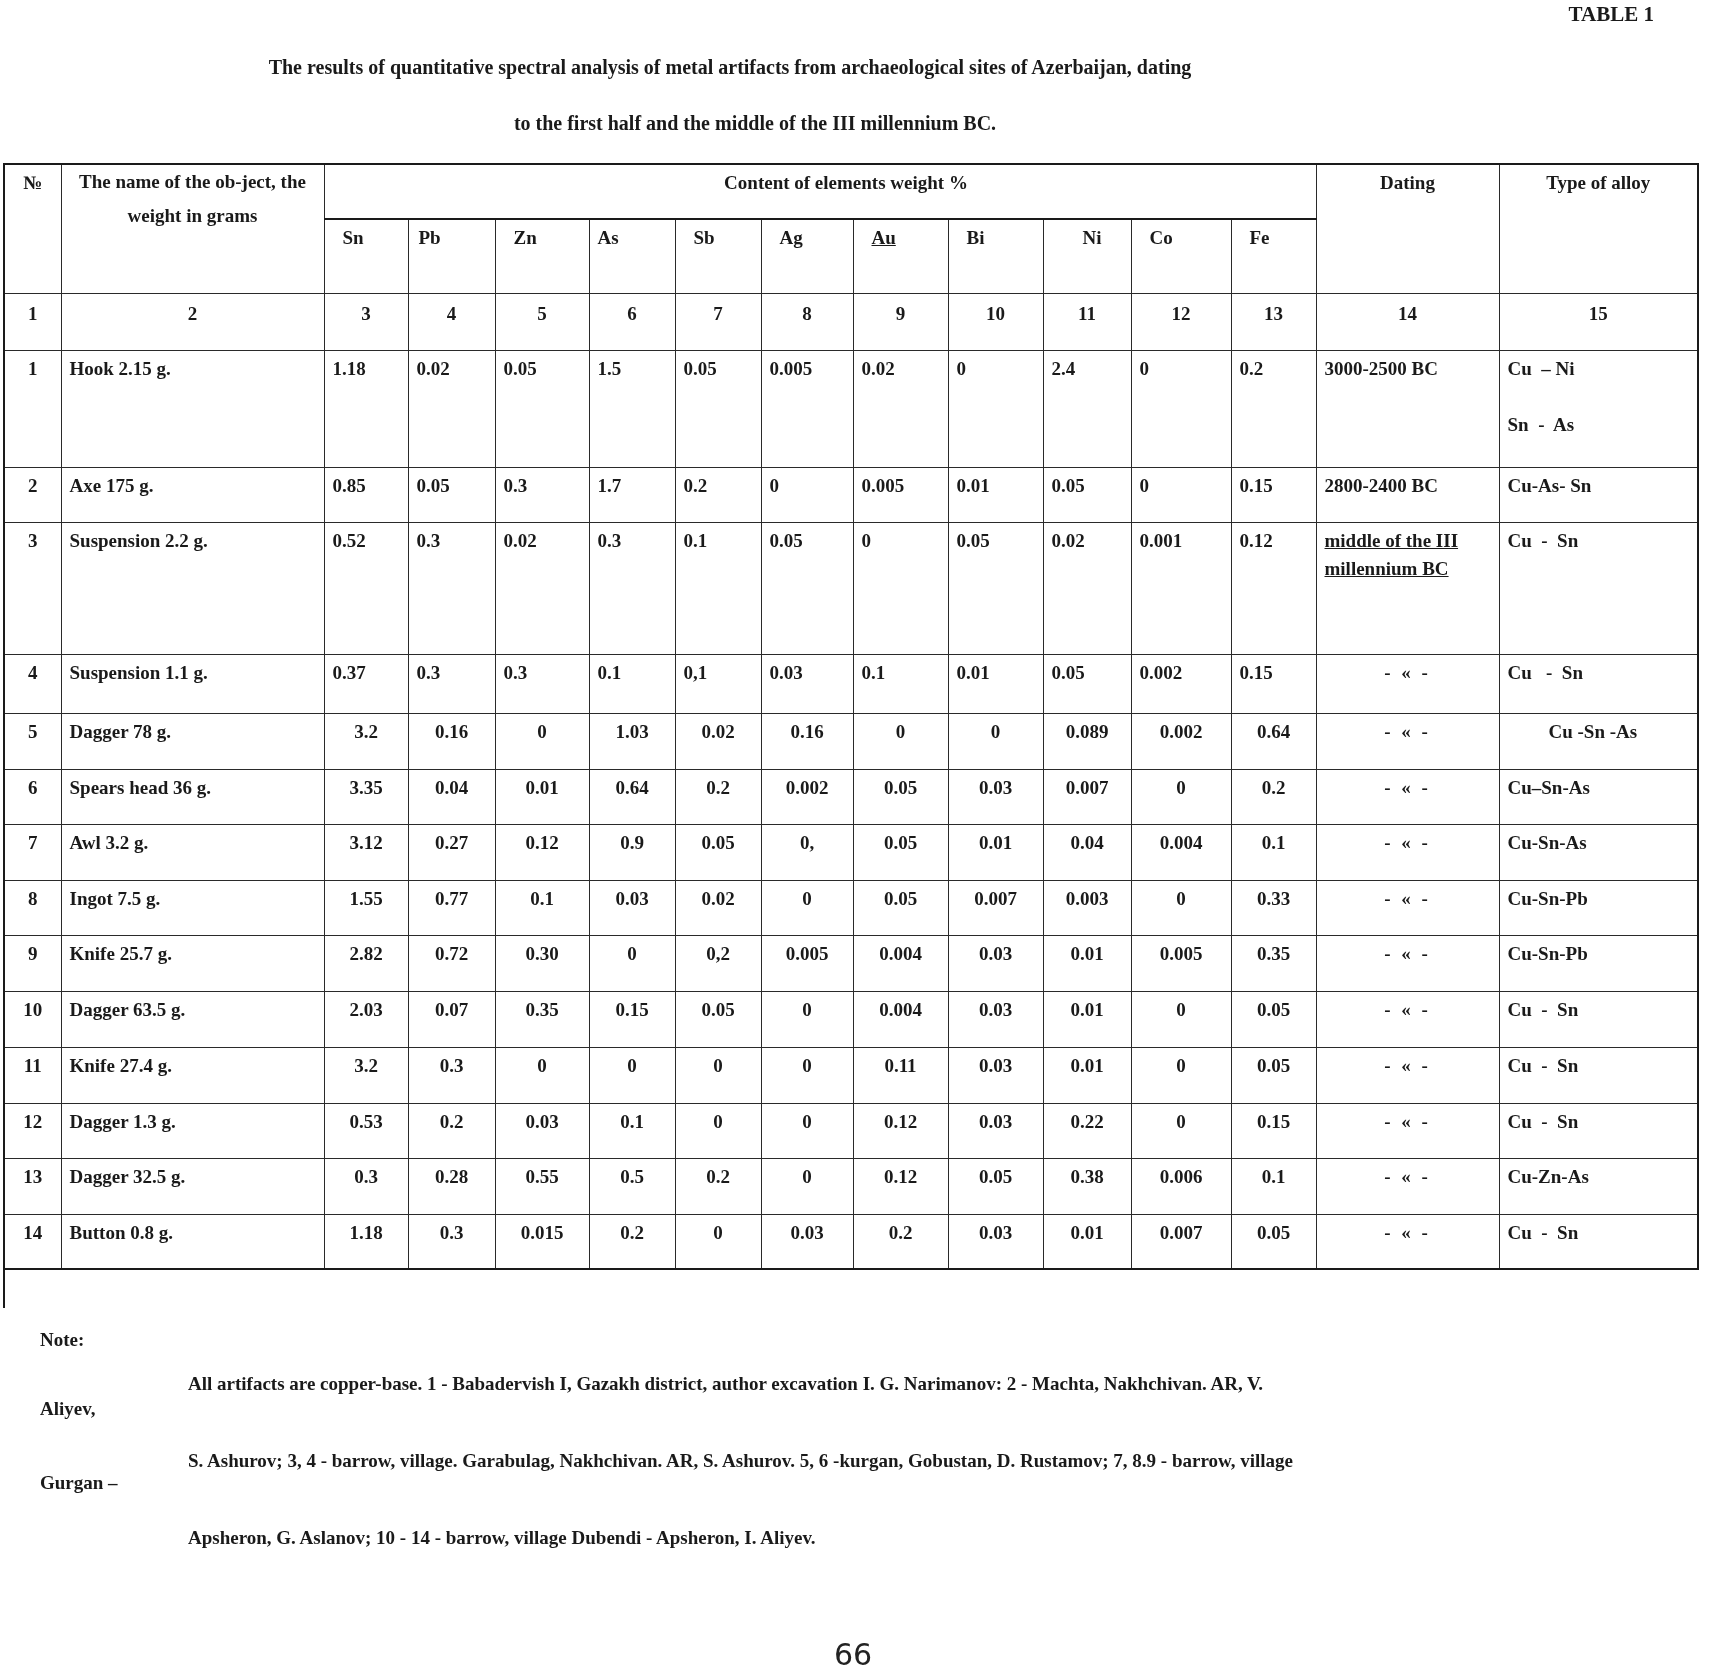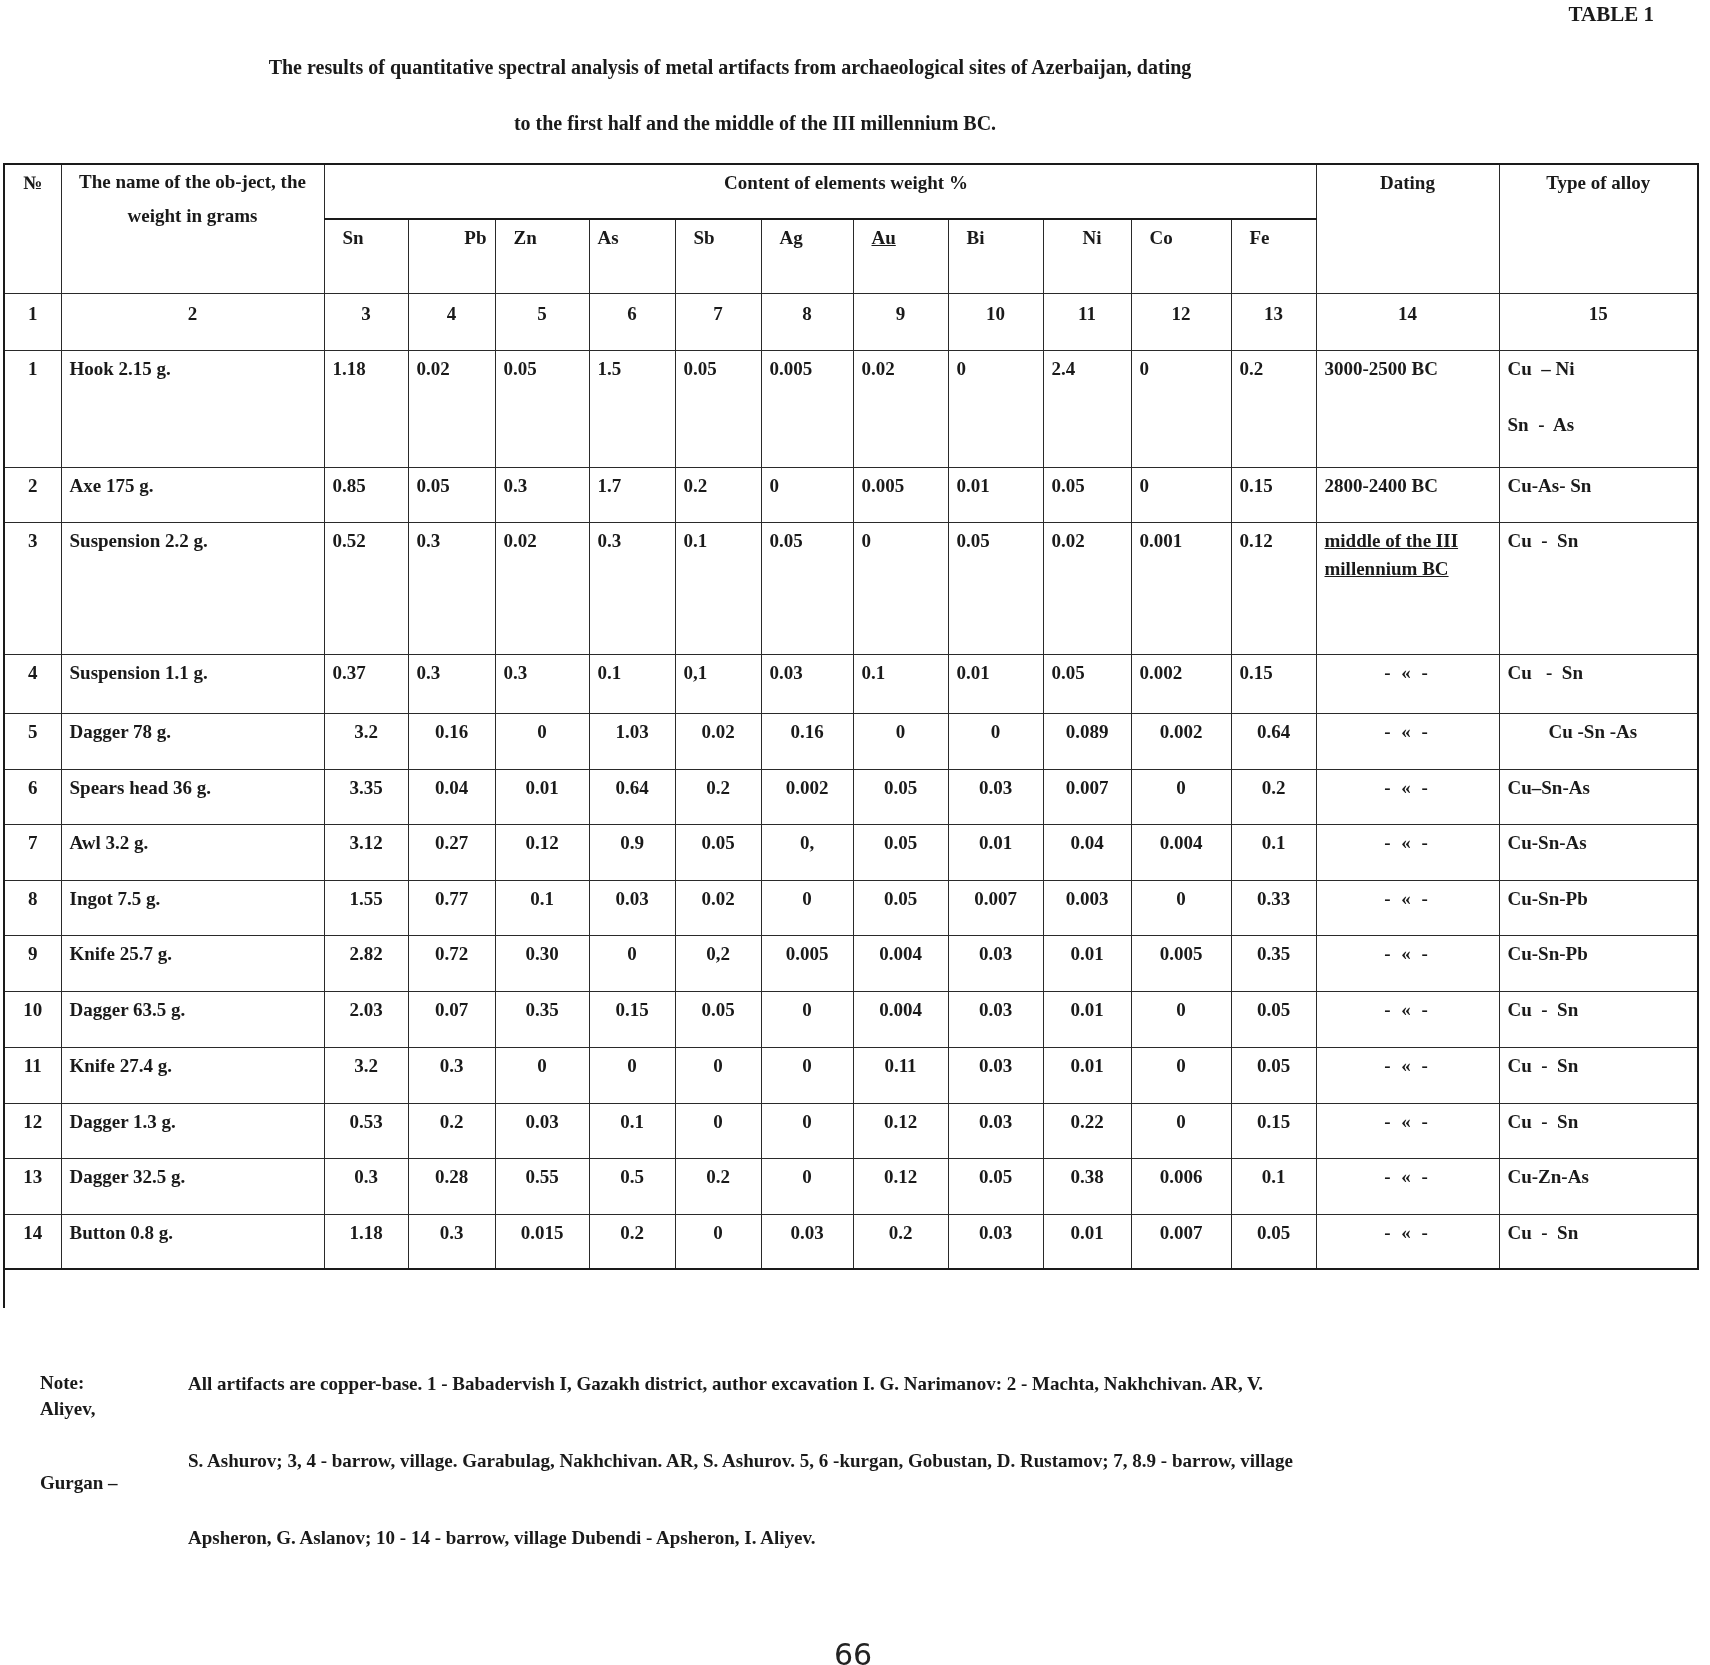--- a/index.html
+++ b/index.html
@@ -54,21 +54,21 @@
   <thead>
     <tr style="height:55px">
       <th rowspan="2" style="text-align:center">№</th>
       <th rowspan="2" class="hdr-name">The name of the ob-ject, the weight in grams</th>
       <th colspan="11" style="text-align:center;padding-left:60px;border-bottom:2px solid #1a1a1a">Content of elements   weight %</th>
       <th rowspan="2">Dating</th>
       <th rowspan="2">Type of alloy</th>
     </tr>
     <tr style="height:74px" id="element-row">
         <th style="text-align: left; padding-left: 18px;">Sn</th>
-        <th style="text-align: right; padding-left: 10px;">Pb</th>
+        <th style="text-align: left; padding-left: 10px;">Pb</th>
         <th style="text-align: left; padding-left: 18px;">Zn</th>
         <th style="text-align: left; ">As</th>
         <th style="text-align: left; padding-left: 18px;">Sb</th>
         <th style="text-align: left; padding-left: 18px;">Ag</th>
         <th style="text-align: left; padding-left: 18px; text-decoration: underline;">Au</th>
         <th style="text-align: left; padding-left: 18px;">Bi</th>
         <th style="text-align: center; padding-left: 18px;">Ni</th>
         <th style="text-align: left; padding-left: 18px;">Co</th>
         <th style="text-align: left; padding-left: 18px;">Fe</th>
       </tr>
@@ -327,20 +327,20 @@
         <td class="c">0.007</td>
         <td class="c">0.05</td>
         <td class="ditto">- « -</td>
         <td><span style="white-space: pre;">Cu  -  Sn</span></td>
       </tr>
     </tbody>
 </table>
 
 <div class="left-stub"></div>
 
-<div class="note-label" style="top:1372px">Note:</div>
+<div class="note-label" style="top:1329px">Note:</div>
 <div class="note-label" style="top:1398px">Aliyev,</div>
 <div class="note-label" style="top:1472px">Gurgan –</div>
 <div class="note-line" style="top:1373px">All artifacts are copper-base. 1 - Babadervish I, Gazakh district, author excavation I. G. Narimanov:  2 - Machta, Nakhchivan. AR,   V.</div>
 <div class="note-line" style="top:1450px">S. Ashurov;  3, 4 - barrow, village. Garabulag, Nakhchivan. AR, S. Ashurov. 5, 6 -kurgan, Gobustan,  D. Rustamov;  7, 8.9 - barrow, village</div>
 <div class="note-line" style="top:1527px">Apsheron,  G. Aslanov; 10 - 14 - barrow, village Dubendi - Apsheron,  I. Aliyev.</div>
 
 <div id="page-num">66</div>
 
 </body></html>

